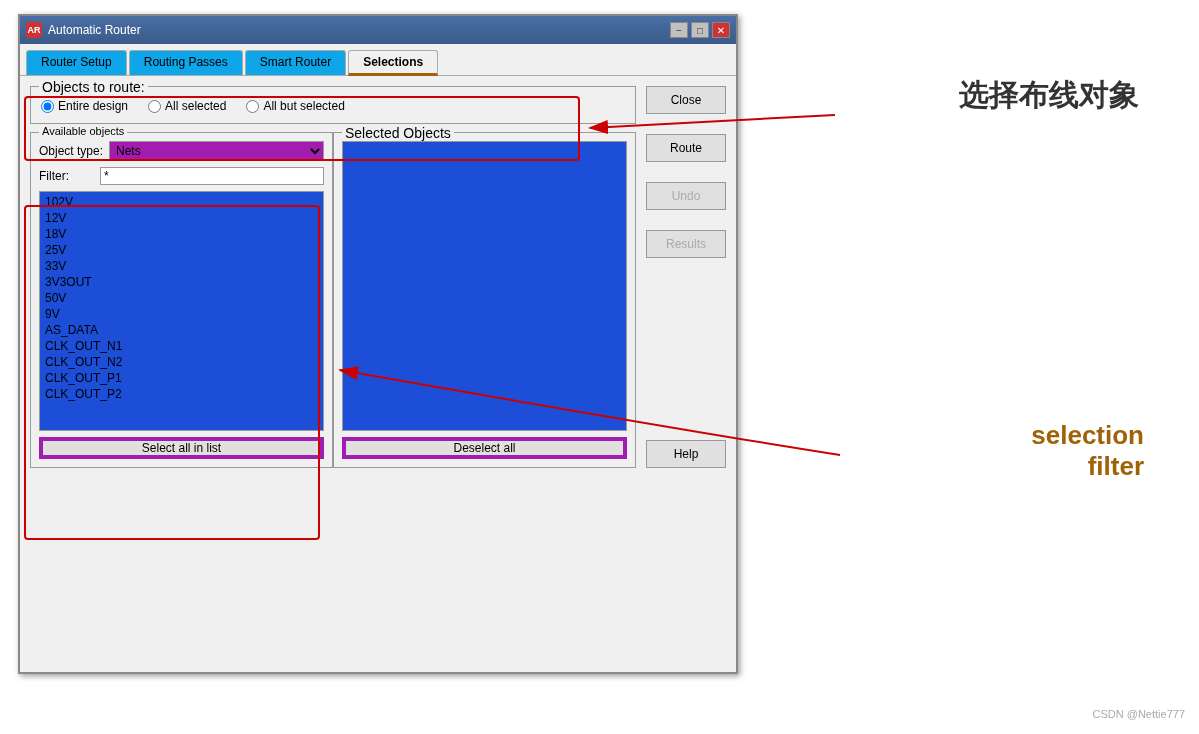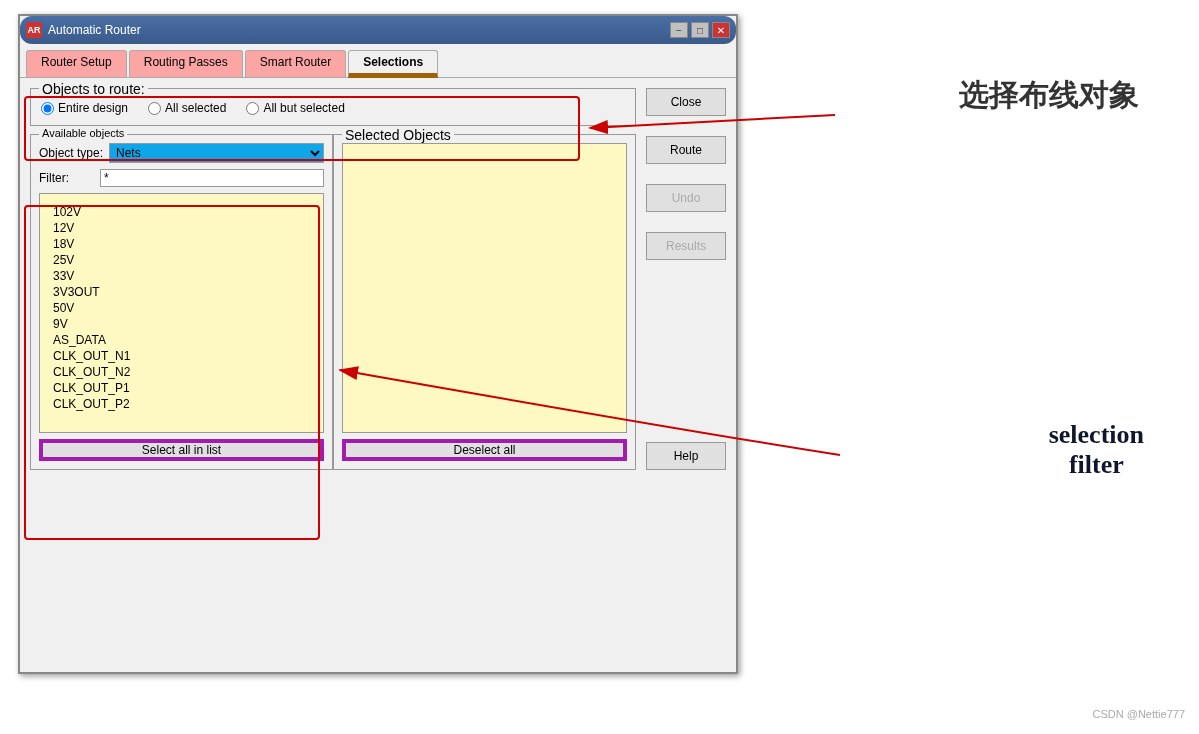--- a/index.html
+++ b/index.html
@@ -27,21 +27,20 @@
 
     
     .titlebar {
       background: linear-gradient(to bottom, #4a6fa5, #3a5a8a);
       color: white;
       display: flex;
       align-items: center;
       padding: 4px 6px;
       height: 28px;
       user-select: none;
-      border-radius: 12px;
     }
     .titlebar-icon {
       width: 16px;
       height: 16px;
       margin-right: 6px;
       background: #cc3333;
       border-radius: 2px;
       display: flex;
       align-items: center;
       justify-content: center;
@@ -79,30 +78,30 @@
     .tabbar {
       display: flex;
       padding: 6px 6px 0 6px;
       background: #f0f0f0;
       border-bottom: 1px solid #aaa;
     }
     .tab {
       padding: 4px 14px;
       border: 1px solid #aaa;
       border-bottom: none;
-      background: #fca5a5;
+      background: #0ea5e9;
       cursor: pointer;
       font-size: 12px;
       margin-right: 2px;
       border-radius: 3px 3px 0 0;
     }
     .tab.active {
       background: #f0f0f0;
       font-weight: bold;
-      border-bottom: 5px solid #a16207;
+      border-bottom: 3px solid #a16207;
       margin-bottom: -1px;
       z-index: 1;
     }
 
     
     .content {
       padding: 10px;
       display: flex;
       gap: 10px;
     }
@@ -168,39 +167,39 @@
       font-size: 12px;
     }
     .field-row label {
       min-width: 55px;
     }
     .field-select {
       flex: 1;
       height: 20px;
       font-size: 12px;
       border: 1px solid #999;
-      background: #0ea5e9;
+      background: #a21caf;
       padding: 0 2px;
     }
     .field-input {
       flex: 1;
       height: 18px;
       font-size: 12px;
       border: 1px solid #999;
       background: white;
       padding: 0 3px;
     }
 
     .listbox {
       border: 1px solid #999;
-      background: #fef9c3;
+      background: #1d4ed8;
       height: 240px;
       overflow-y: auto;
       font-size: 12px;
-      padding: 10px;
+      padding: 2px;
     }
     .listbox-item {
       padding: 1px 3px;
       cursor: default;
       white-space: nowrap;
     }
 
     .btn-full {
       display: block;
       width: 100%;
@@ -260,23 +259,22 @@
       top: 80px;
       white-space: nowrap;
     }
 
     .sel-annotation {
       position: absolute;
       right: 60px;
       top: 420px;
       font-size: 26px;
       font-weight: bold;
-      color: #0f172a;
-      text-align: center;
-      font-family: Liberation Serif, serif;
+      color: #a16207;
+      text-align: right;
     }
 
     
     .red-outline {
       position: absolute;
       border: 2px solid #cc0000;
       border-radius: 4px;
       pointer-events: none;
     }
 

